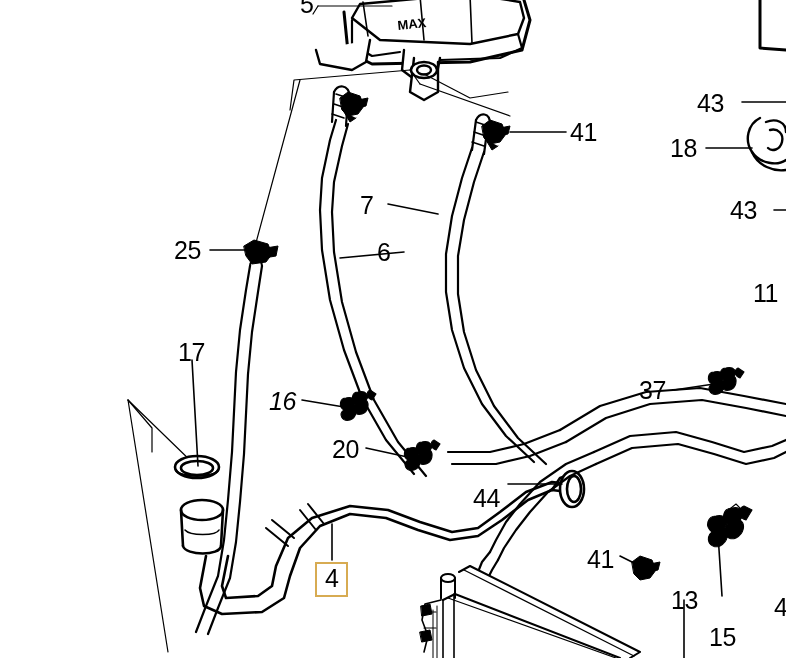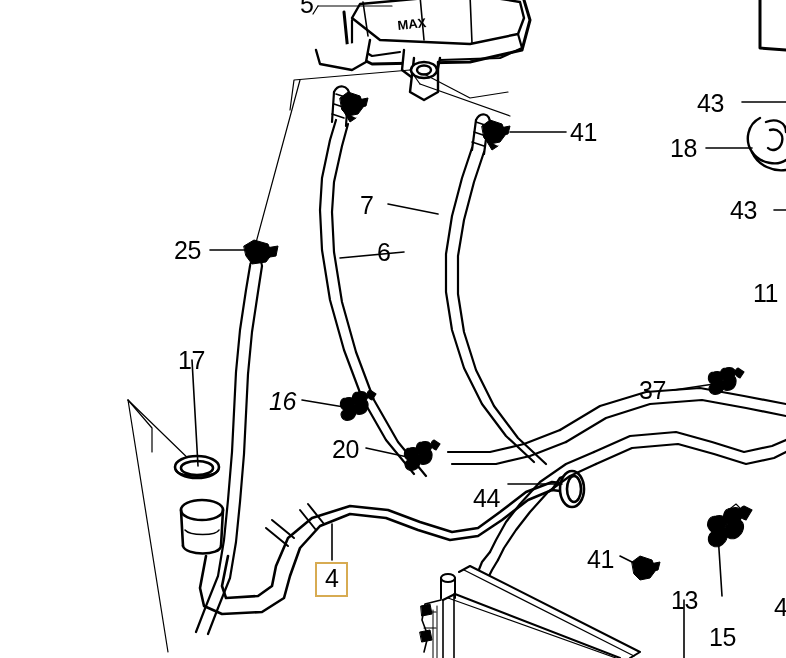--- a/index.html
+++ b/index.html
@@ -239,21 +239,21 @@
 
   <div class="lbl" style="left:300px;top:-8px;">5</div>
   <div class="lbl" style="left:570px;top:120px;">41</div>
   <div class="lbl" style="left:697px;top:91px;">43</div>
   <div class="lbl" style="left:670px;top:136px;">18</div>
   <div class="lbl" style="left:730px;top:198px;">43</div>
   <div class="lbl" style="left:360px;top:193px;">7</div>
   <div class="lbl" style="left:377px;top:240px;">6</div>
   <div class="lbl" style="left:174px;top:238px;">25</div>
   <div class="lbl" style="left:753px;top:281px;">11</div>
-  <div class="lbl" style="left:178px;top:348px;text-align:center;">17</div>
+  <div class="lbl" style="left:178px;top:340px;text-align:center;">17</div>
   <div class="lbl" style="left:269px;top:389px;font-style:italic;">16</div>
   <div class="lbl" style="left:639px;top:378px;text-align:center;">37</div>
   <div class="lbl" style="left:332px;top:437px;">20</div>
   <div class="lbl" style="left:473px;top:473px;margin-top:13px;">44</div>
   <div class="lbl" style="left:587px;top:547px;">41</div>
   <div class="lbl" style="left:709px;top:625px;">15</div>
   <div class="lbl" style="left:671px;top:588px;">13</div>
   <div class="lbl" style="left:774px;top:595px;">4</div>
   <div class="lbl hl" style="left:315px;top:562px;">4</div>
 

